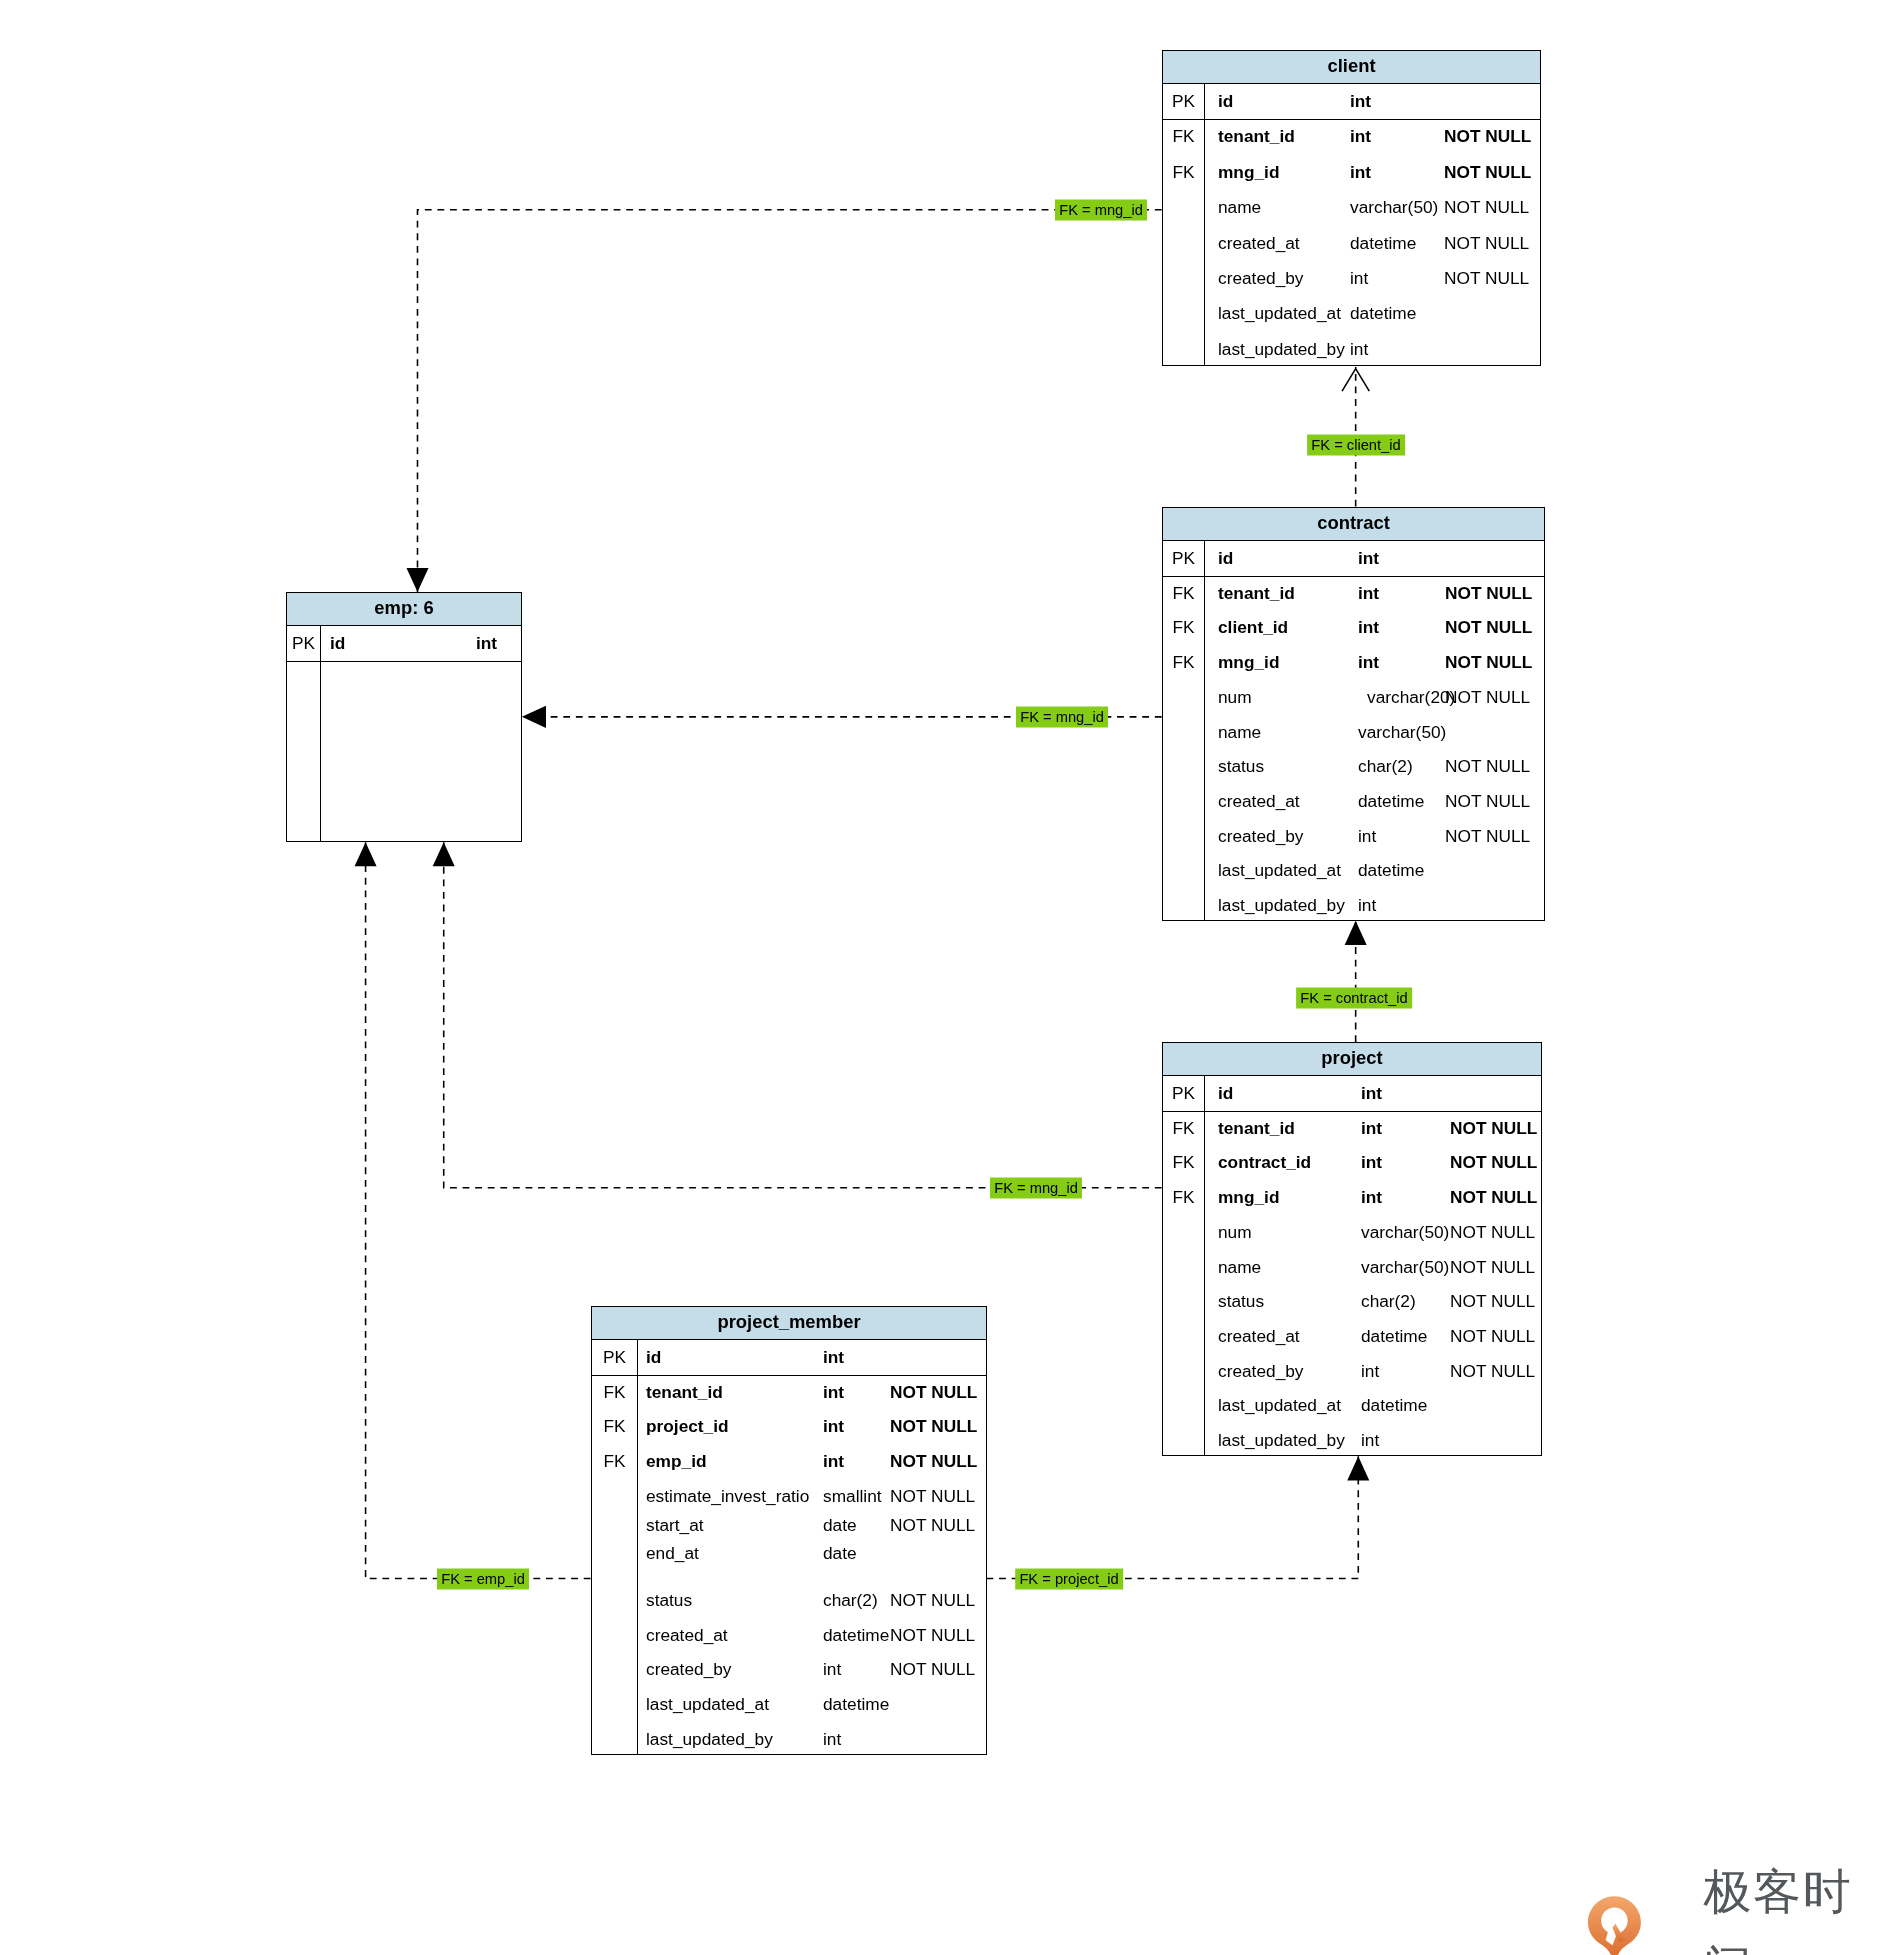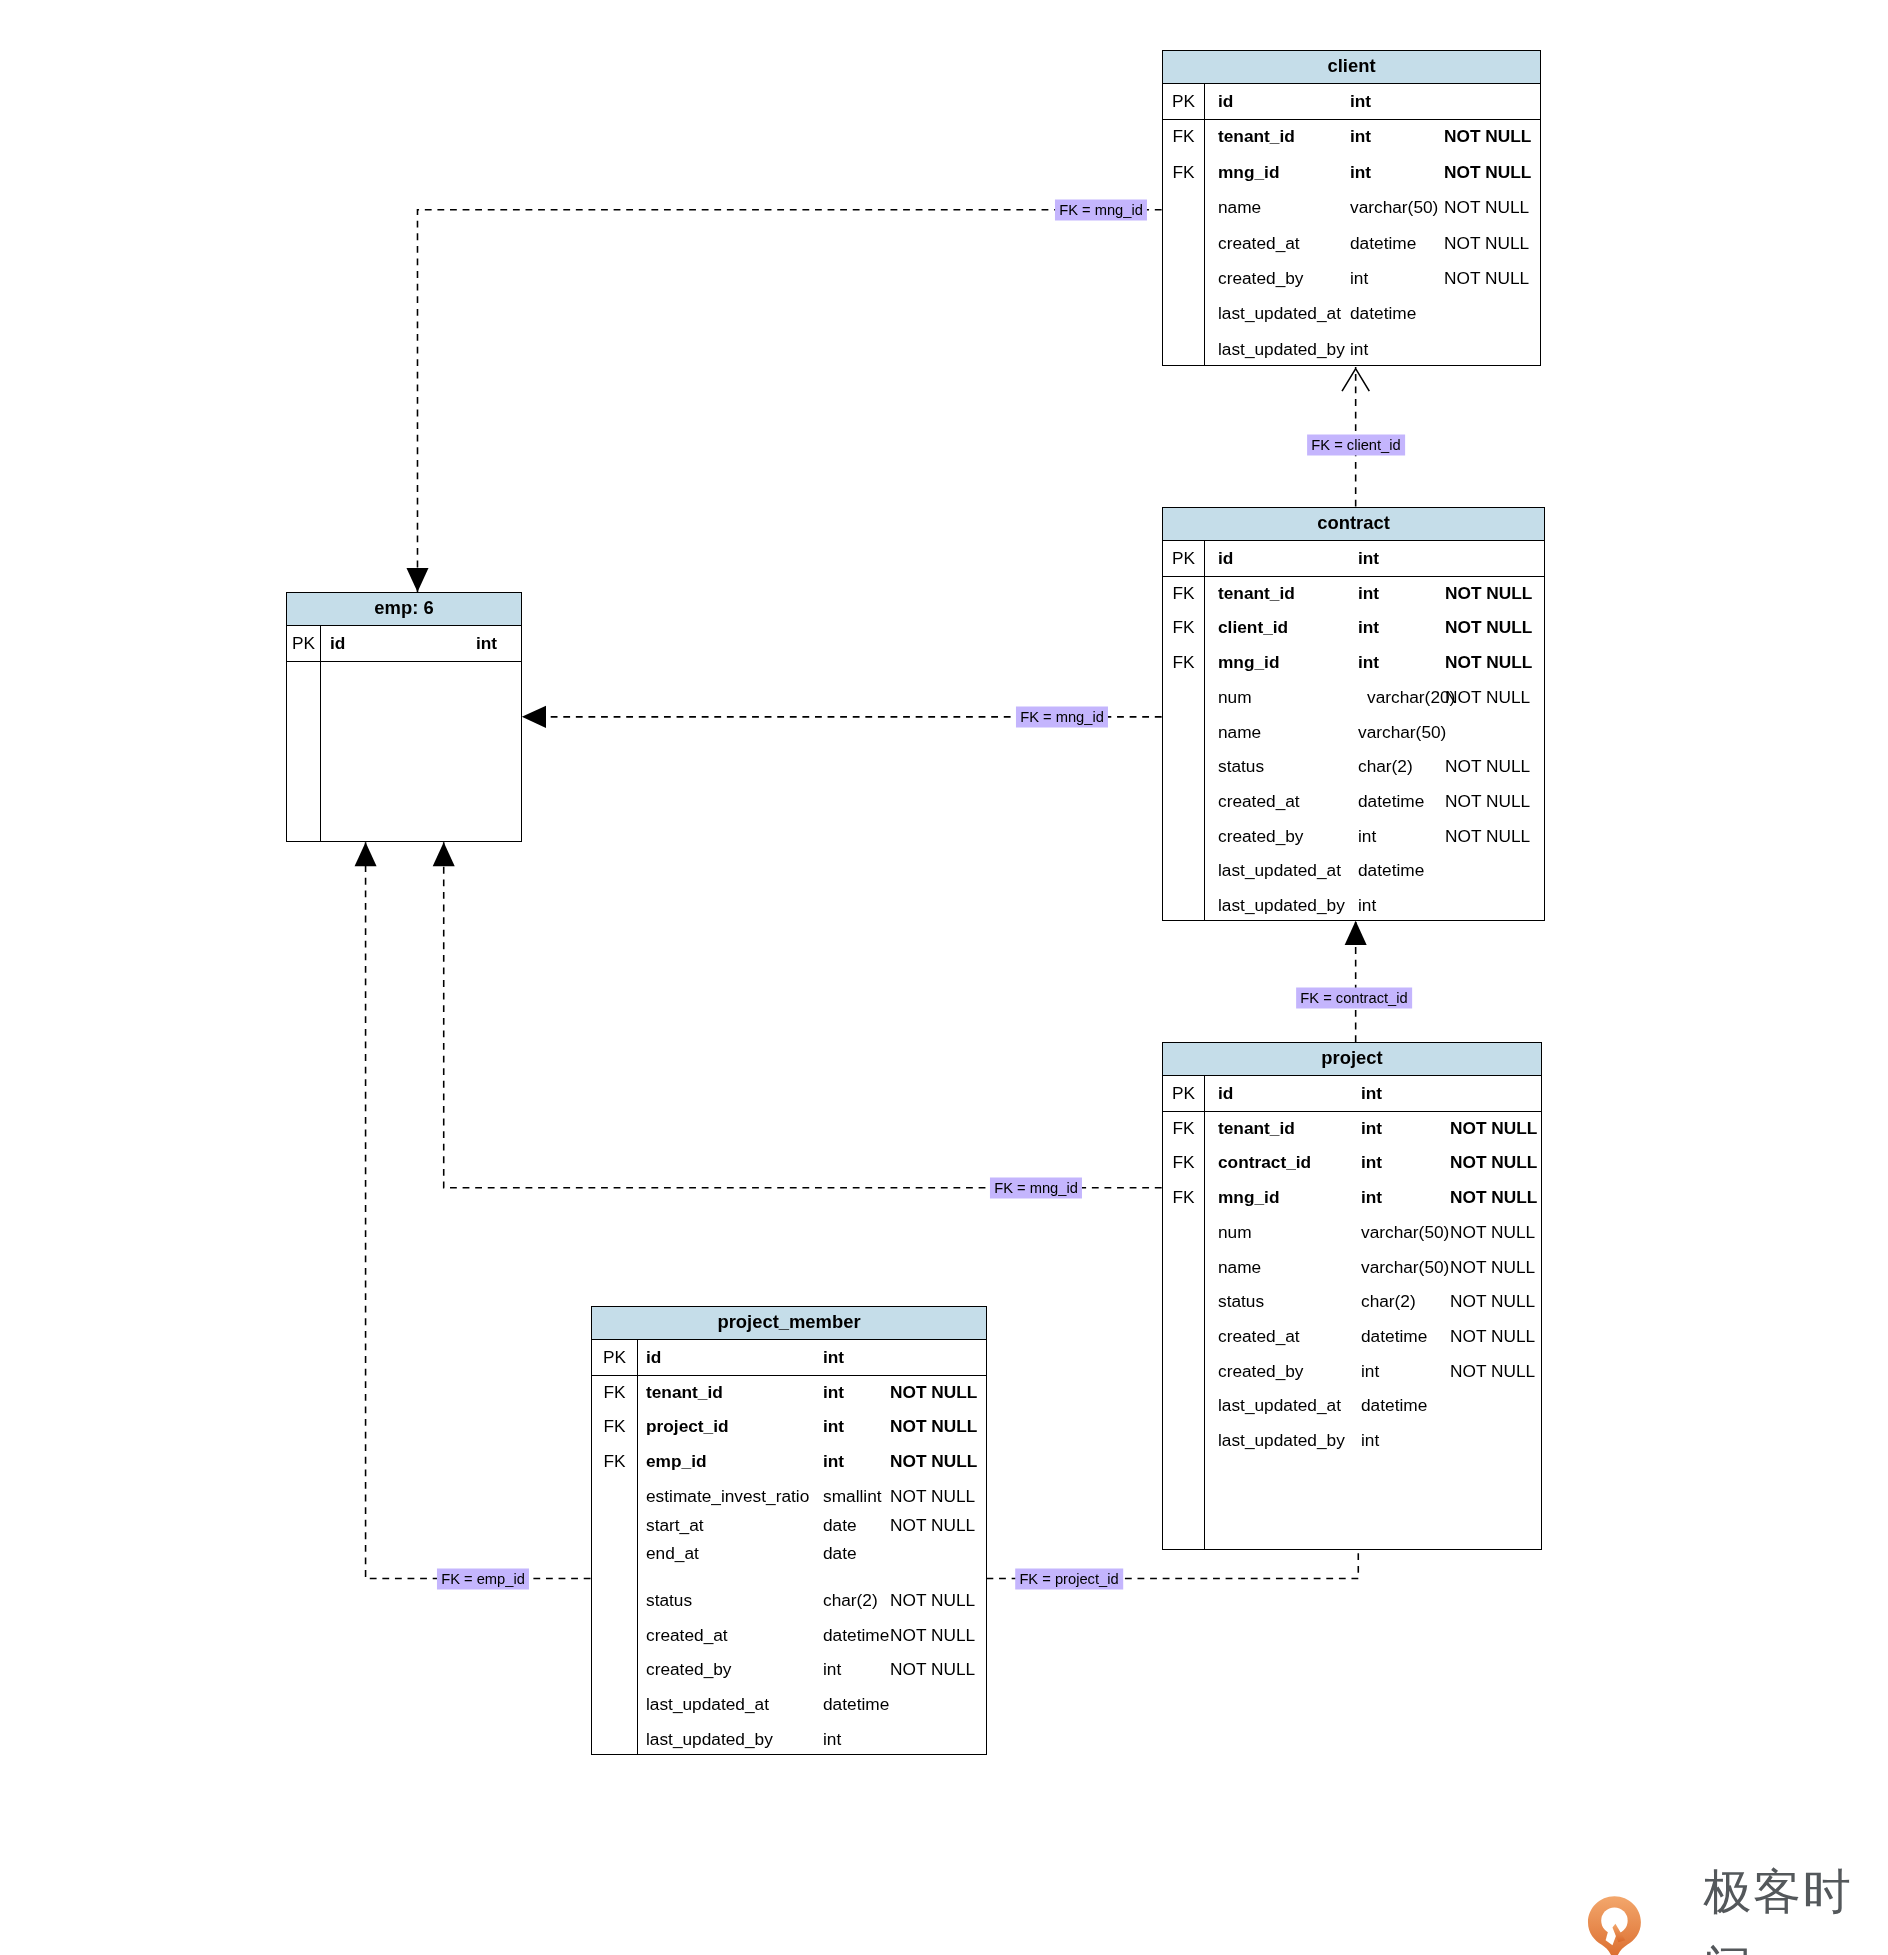--- a/index.html
+++ b/index.html
@@ -15,21 +15,21 @@
     text-align:center;font-weight:bold;font-size:18.4px;box-sizing:border-box;overflow:hidden;
   }
   .tbody{position:absolute;left:0;right:0;bottom:0;overflow:visible;}
   .vline{position:absolute;top:0;bottom:0;width:1px;background:#000;}
   .hline{position:absolute;left:0;right:0;height:1px;background:#000;}
   .row{position:absolute;left:0;right:0;font-size:17.3px;white-space:nowrap;}
   .row span{position:absolute;top:0;}
   .row.bold .cell-nm,.row.bold .cell-tp,.row.bold .cell-cs{font-weight:bold;}
   .cell-key{text-align:center;}
   .wire-label{
-    position:absolute;transform:translate(-50%,-50%);background:#c4b5fd;
+    position:absolute;transform:translate(-50%,-50%);background:#84cc16;
     font-size:14.7px;line-height:21px;padding:0 4.2px;white-space:nowrap;
   }
   .logo{position:absolute;left:1587px;top:1854px;display:flex;align-items:center;gap:48px;}
   .logo-icon{display:block;margin-right:13.6px;}
   .logo-text{font-size:48px;font-weight:500;letter-spacing:1.6px;line-height:76px;}
 </style>
 </head>
 <body>
 
 <div id="canvas">
@@ -193,21 +193,21 @@
         <div class="row" style="top: 312px; height: 35px; line-height: 35px;">
           <span class="cell-nm" style="left: 55px;">last_updated_at</span>
           <span class="cell-tp" style="left: 195px;">datetime</span>
         </div>
         <div class="row" style="top: 347px; height: 35px; line-height: 35px;">
           <span class="cell-nm" style="left: 55px;">last_updated_by</span>
           <span class="cell-tp" style="left: 195px;">int</span>
         </div>
       </div>
     </div>
-    <div class="table" style="left: 1162px; top: 1042px; width: 380px; height: 508px;">
+    <div class="table" style="left: 1162px; top: 1042px; width: 380px; height: 414px;">
       <div class="thead" style="height: 33px; line-height: 30px; background: rgb(197, 221, 233);"><span>project</span></div>
       <div class="tbody" style="top: 33px;">
         <div class="vline" style="left: 41px;"></div>
         <div class="hline" style="top: 35px;"></div>
         <div class="row bold" style="top: 0px; height: 35px; line-height: 35px;">
           <span class="cell-key" style="left: 0px; width: 41px;">PK</span>
           <span class="cell-nm" style="left: 55px;">id</span>
           <span class="cell-tp" style="left: 198px;">int</span>
         </div>
         <div class="row bold" style="top: 35px; height: 35px; line-height: 35px;">

